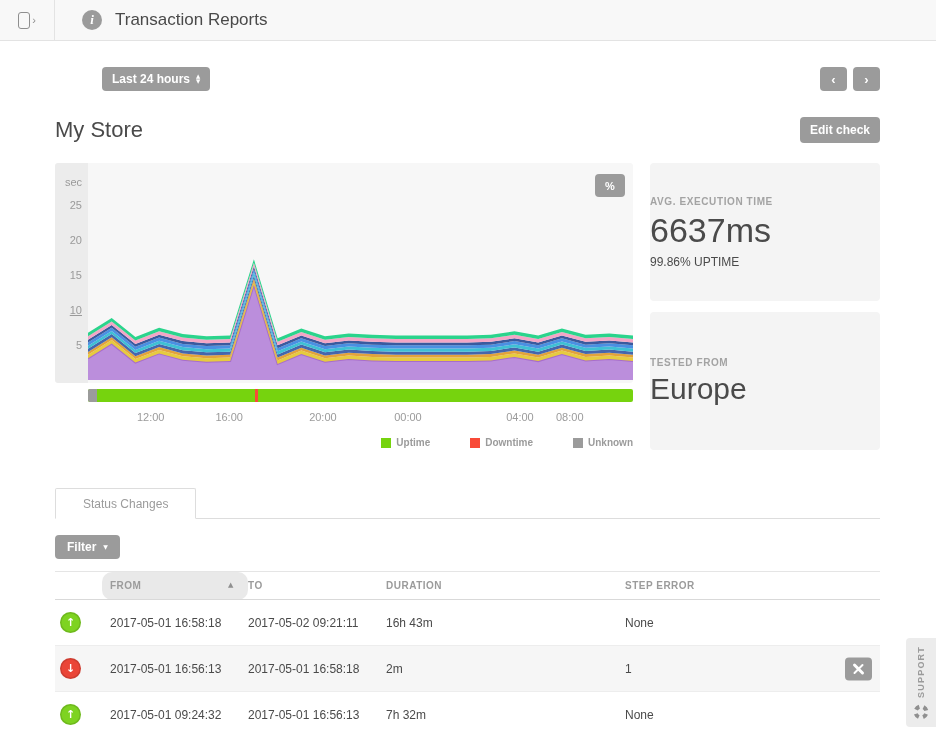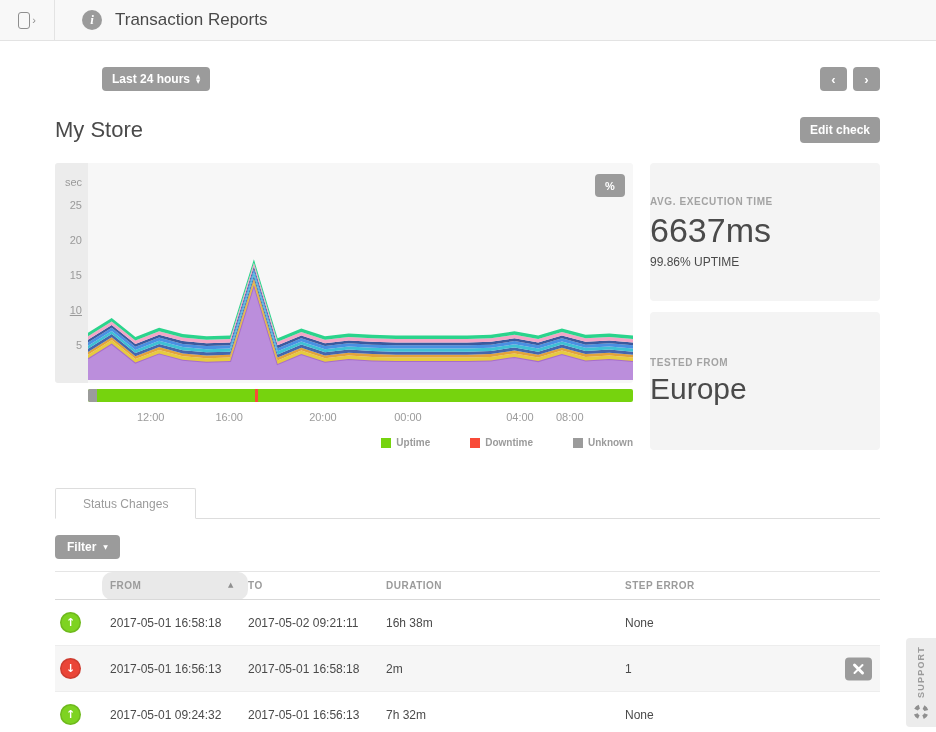--- a/index.html
+++ b/index.html
@@ -239,21 +239,21 @@
         <th>TO</th>
         <th>DURATION</th>
         <th>STEP ERROR</th>
       </tr>
     </thead>
     <tbody id="table-body">
         <tr>
           <td class="c-status"><span class="status-circle" style="background: rgb(126, 211, 33);">↑</span></td>
           <td class="c-from">2017-05-01 16:58:18</td>
           <td class="c-to">2017-05-02 09:21:11</td>
-          <td class="c-duration">16h 38m</td>
+          <td class="c-duration">16h 43m</td>
           <td class="c-step"><span>None</span></td>
         </tr>
         <tr class="alt">
           <td class="c-status"><span class="status-circle" style="background: rgb(234, 69, 55);">↓</span></td>
           <td class="c-from">2017-05-01 16:56:13</td>
           <td class="c-to">2017-05-01 16:58:18</td>
           <td class="c-duration">2m</td>
           <td class="c-step"><span>1</span><button class="btn row-action">
               <svg width="13" height="13">
                 <line x1="2.5" y1="2.5" x2="10.5" y2="10.5" stroke="#fff" stroke-width="3" stroke-linecap="round"></line>

